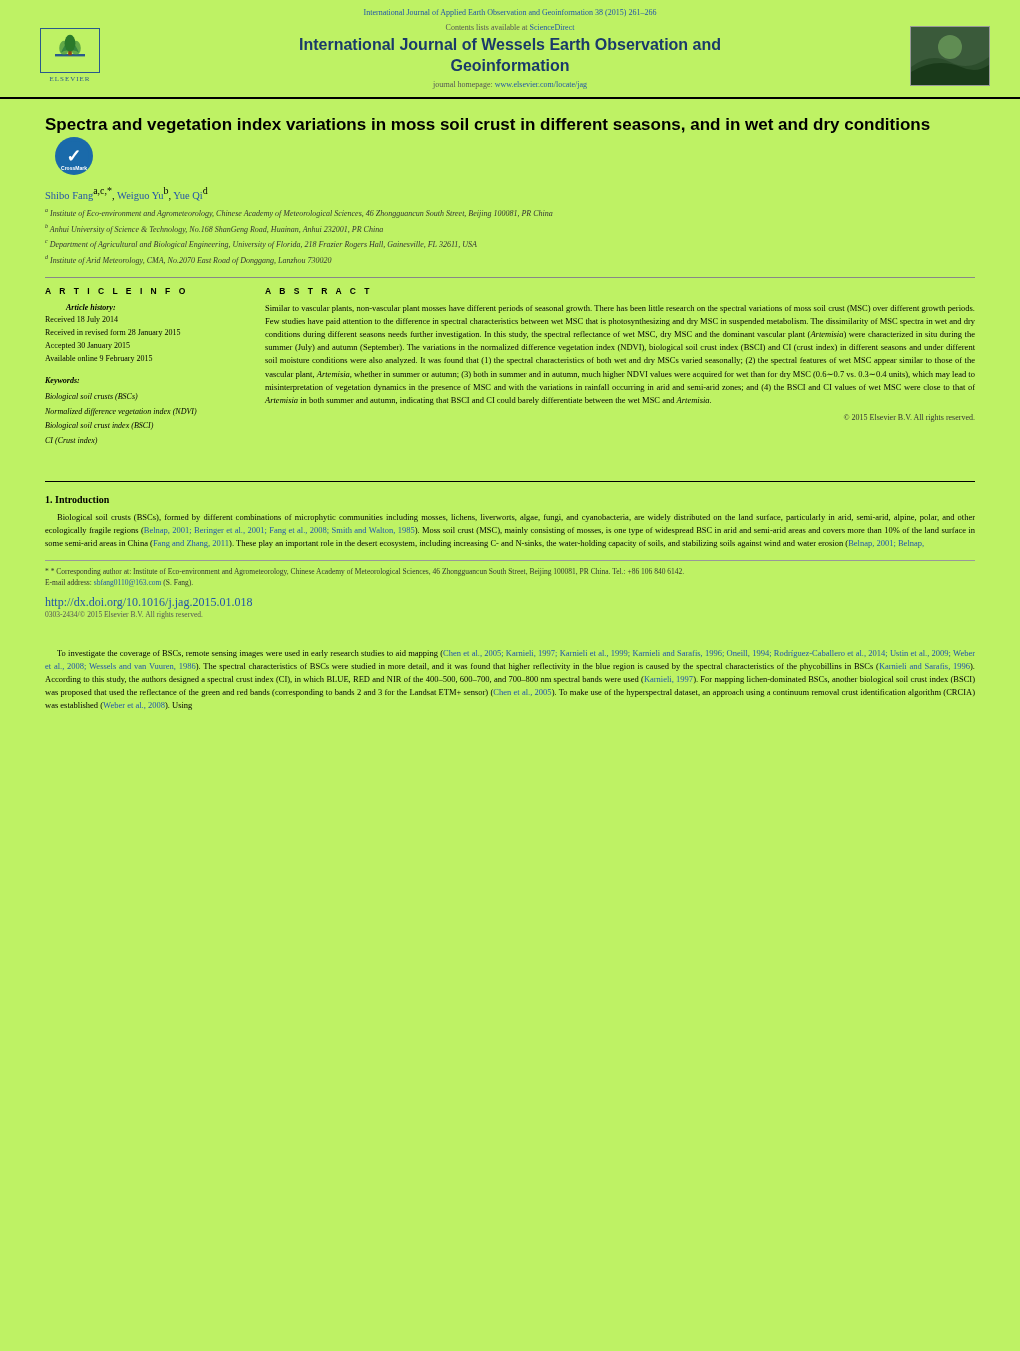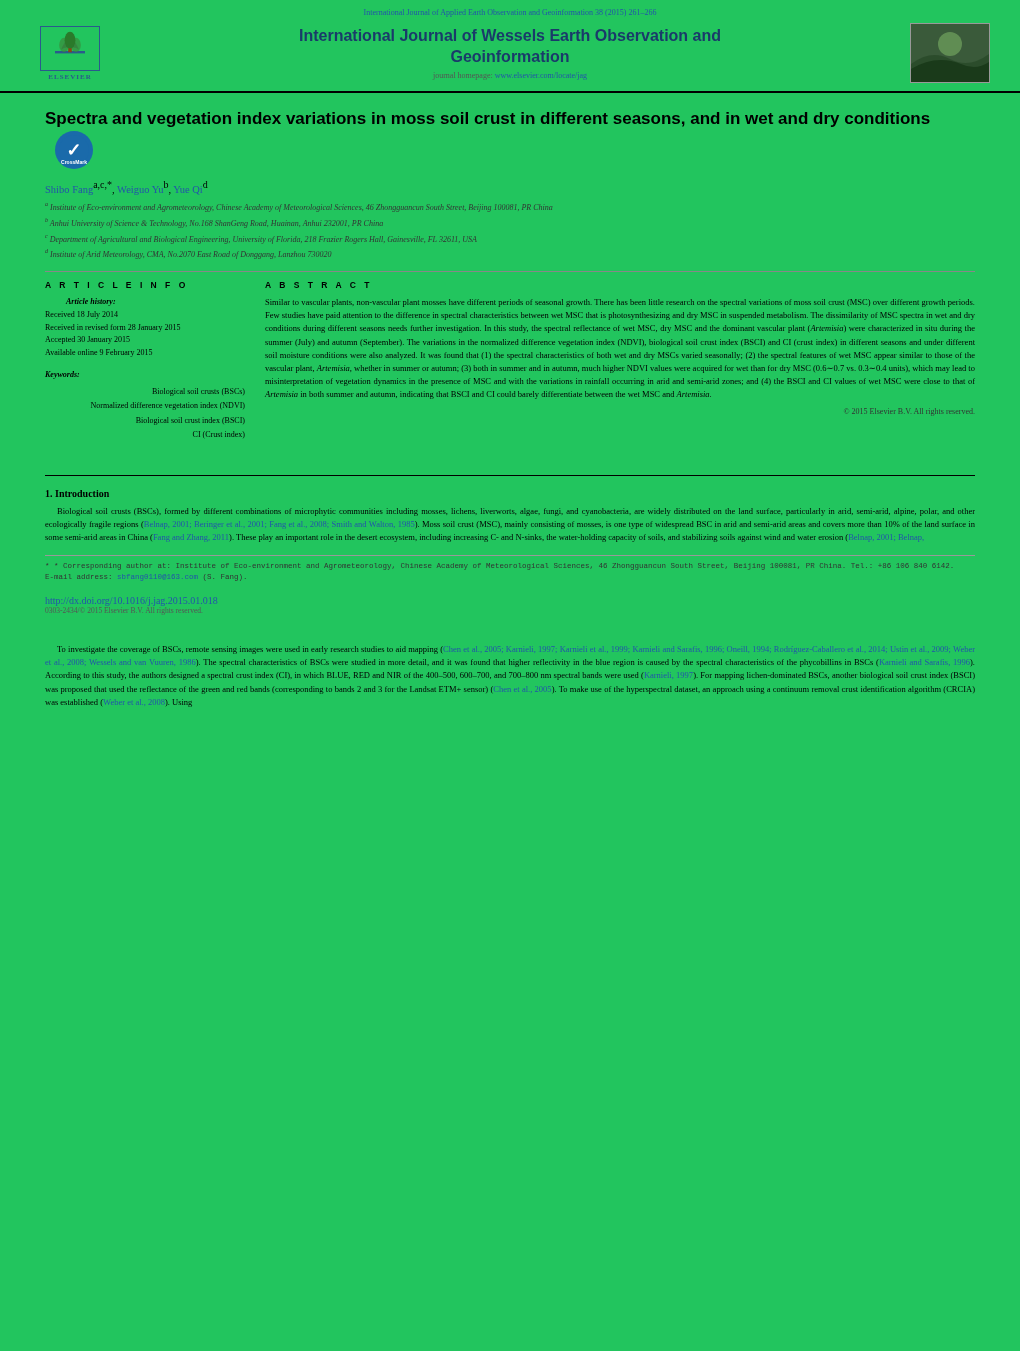--- a/index.html
+++ b/index.html
@@ -7,21 +7,21 @@
       background: #fff;
       font-family: 'Times New Roman', Times, serif;
       font-size: 9.5px;
       color: #000;
       width: 1020px;
       min-height: 1351px;
     }
     .page {
       width: 1020px;
       min-height: 1351px;
-      background: #22c55e;
+      background: #bef264;
       padding: 0;
     }
     
     .journal-header {
       border-bottom: 2px solid #000;
       padding: 8px 30px 8px 30px;
     }
     .journal-top-bar {
       text-align: center;
       font-size: 8px;
@@ -51,21 +51,21 @@
       position: relative;
       overflow: hidden;
     }
     .elsevier-tree {
       width: 36px;
       height: 36px;
     }
     .elsevier-label {
       font-size: 7px;
       color: #2a5a8c;
-      font-weight: bold;
+      font-weight: normal;
       letter-spacing: 1px;
       margin-top: 2px;
     }
     .journal-title-center {
       flex: 1;
       text-align: center;
     }
     .journal-title-text {
       font-size: 16px;
       font-weight: bold;
@@ -183,23 +183,23 @@
       font-size: 8px;
       line-height: 1.7;
       margin-top: 8px;
     }
     .keywords-block .kw-title {
       font-style: italic;
       font-weight: bold;
       margin-bottom: 3px;
     }
     .kw-item {
+      font-style: italic;
       display: block;
       margin-bottom: 1px;
-      text-align: right;
     }
     .abstract-text {
       font-size: 8.5px;
       line-height: 1.55;
       text-align: justify;
       color: #000;
     }
     .abstract-text i { font-style: italic; }
     .copyright-line {
       font-size: 8px;
@@ -242,26 +242,25 @@
     }
     .body-text p:first-child { text-indent: 12px; }
     .ref-link { color: #2255aa; }
     .footnote-area {
       border-top: 1px solid #999;
       margin-top: 10px;
       padding-top: 5px;
       font-size: 7.5px;
       color: #333;
       line-height: 1.5;
-      font-family: Liberation Mono, monospace;
     }
     .doi-line {
-      font-size: 10px;
+      font-size: 12px;
       color: #2255aa;
-      margin-top: 12px;
+      margin-top: 6px;
     }
     .issn-line {
       font-size: 7.5px;
       color: #555;
     }
   </style>
 </head>
 <body>
 
 <div class="page">
@@ -280,20 +279,24 @@
             <rect x="27" y="24" width="6" height="8" fill="#8B4513"></rect>
             <ellipse cx="20" cy="20" rx="8" ry="12" fill="#3a8a3a" opacity="0.7"></ellipse>
             <ellipse cx="40" cy="20" rx="8" ry="12" fill="#3a8a3a" opacity="0.7"></ellipse>
             <ellipse cx="30" cy="12" rx="9" ry="14" fill="#2a7a2a"></ellipse>
           </svg>
         </div>
         <div class="elsevier-label">ELSEVIER</div>
       </div>
 
       <div class="journal-title-center">
+        <div style="font-size:8px;color:#555;margin-bottom:3px;">
+          <span>Contents lists available at</span>
+          <span style="color:#2255aa;">ScienceDirect</span>
+        </div>
         <div class="journal-title-text">
           <span>International Journal of Wessels Earth Observation and</span><br>
           <span>Geoinformation</span>
         </div>
         <div class="journal-homepage">
           <span>journal homepage:</span>
           <span style="color:#2255aa;">www.elsevier.com/locate/jag</span>
         </div>
       </div>
 

